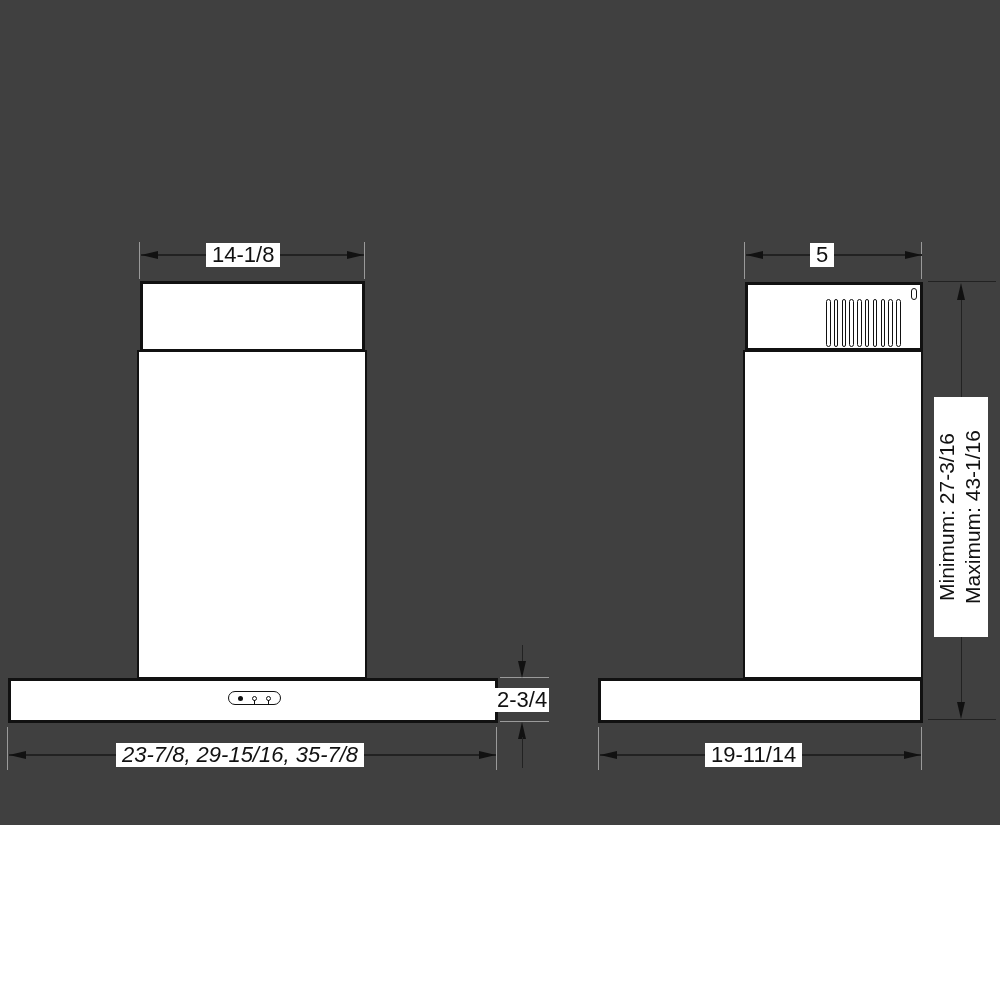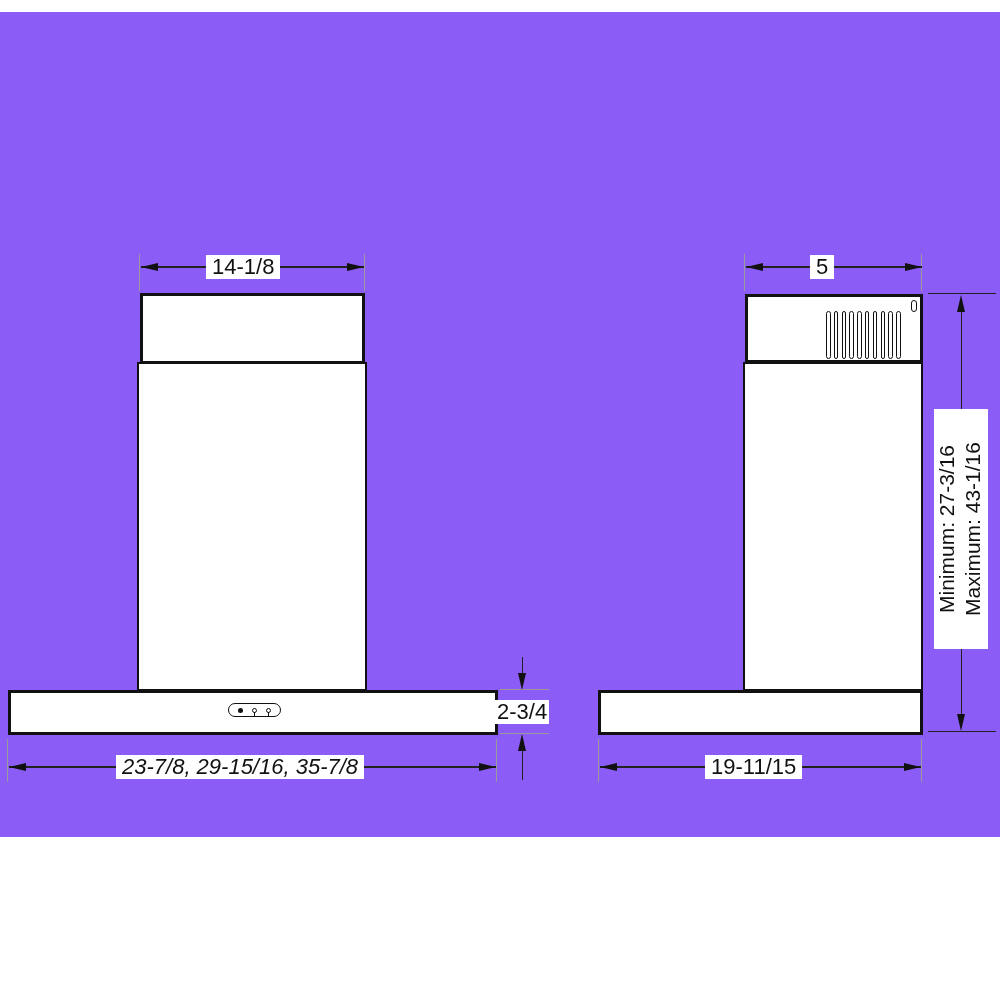--- a/index.html
+++ b/index.html
@@ -1,23 +1,22 @@
 <!DOCTYPE html>
 <html><head>
 <meta charset="utf-8">
 <style>
   html,body{margin:0;padding:0;background:#ffffff;}
   .canvas{
     position:relative;
     width:1000px;height:825px;
-    background:#8b5cf6;
+    background:#404040;
     font-family:"Liberation Sans", sans-serif;
     color:#111;
     overflow:hidden;
-    margin-top:12px;
   }
   .box{position:absolute;box-sizing:border-box;background:#fff;}
   .stroke3{border:3px solid #111;}
   .stroke25{border:2.5px solid #111;}
   .hline{position:absolute;height:1.5px;background:#222;}
   .vline{position:absolute;width:1.5px;background:#222;}
   .ext{position:absolute;background:#9a9a9a;}
   .ext.v{width:1.2px;}
   .ext.h{height:1.2px;}
   .arr{position:absolute;width:0;height:0;}
@@ -134,21 +133,21 @@
 
     <div class="box stroke25" style="left:743px;top:350px;width:180px;height:329px;"></div>
 
     <div class="box stroke3" style="left:598px;top:678px;width:325px;height:45px;"></div>
 
     <div class="ext v" style="left:598px;top:727px;height:43px;"></div>
     <div class="ext v" style="left:921px;top:727px;height:43px;"></div>
     <div class="hline" style="left:600px;top:754px;width:321px;"></div>
     <div class="arr arr-left" style="left:600px;top:751px;"></div>
     <div class="arr arr-right" style="left:904px;top:751px;"></div>
-    <div class="dim-label" style="left:705px;top:743px;">19-11/15</div>
+    <div class="dim-label" style="left:705px;top:743px;">19-11/14</div>
 
     <div class="hline" style="left:928px;top:281px;width:68px;height:1.2px;"></div>
     <div class="hline" style="left:928px;top:719px;width:68px;height:1.2px;"></div>
     <div class="vline" style="left:960.5px;top:297px;height:110px;"></div>
     <div class="vline" style="left:960.5px;top:630px;height:74px;"></div>
     <div class="arr arr-up" style="left:957px;top:283px;"></div>
     <div class="arr arr-down" style="left:957px;top:702px;"></div>
     <div class="rot-label">
       <div>Minimum: 27-3/16</div>
       <div>Maximum: 43-1/16</div>

